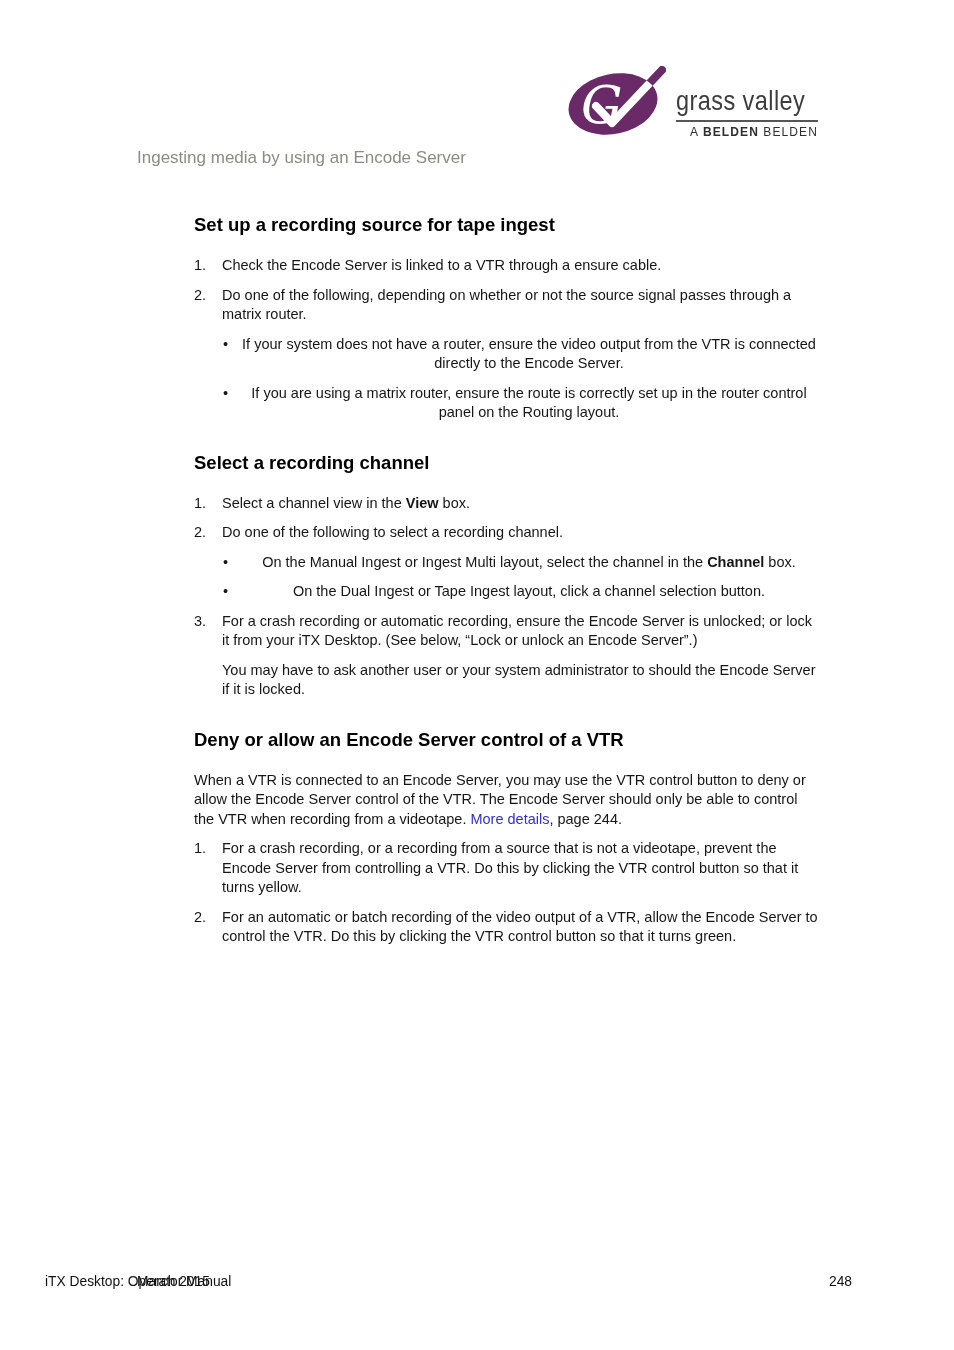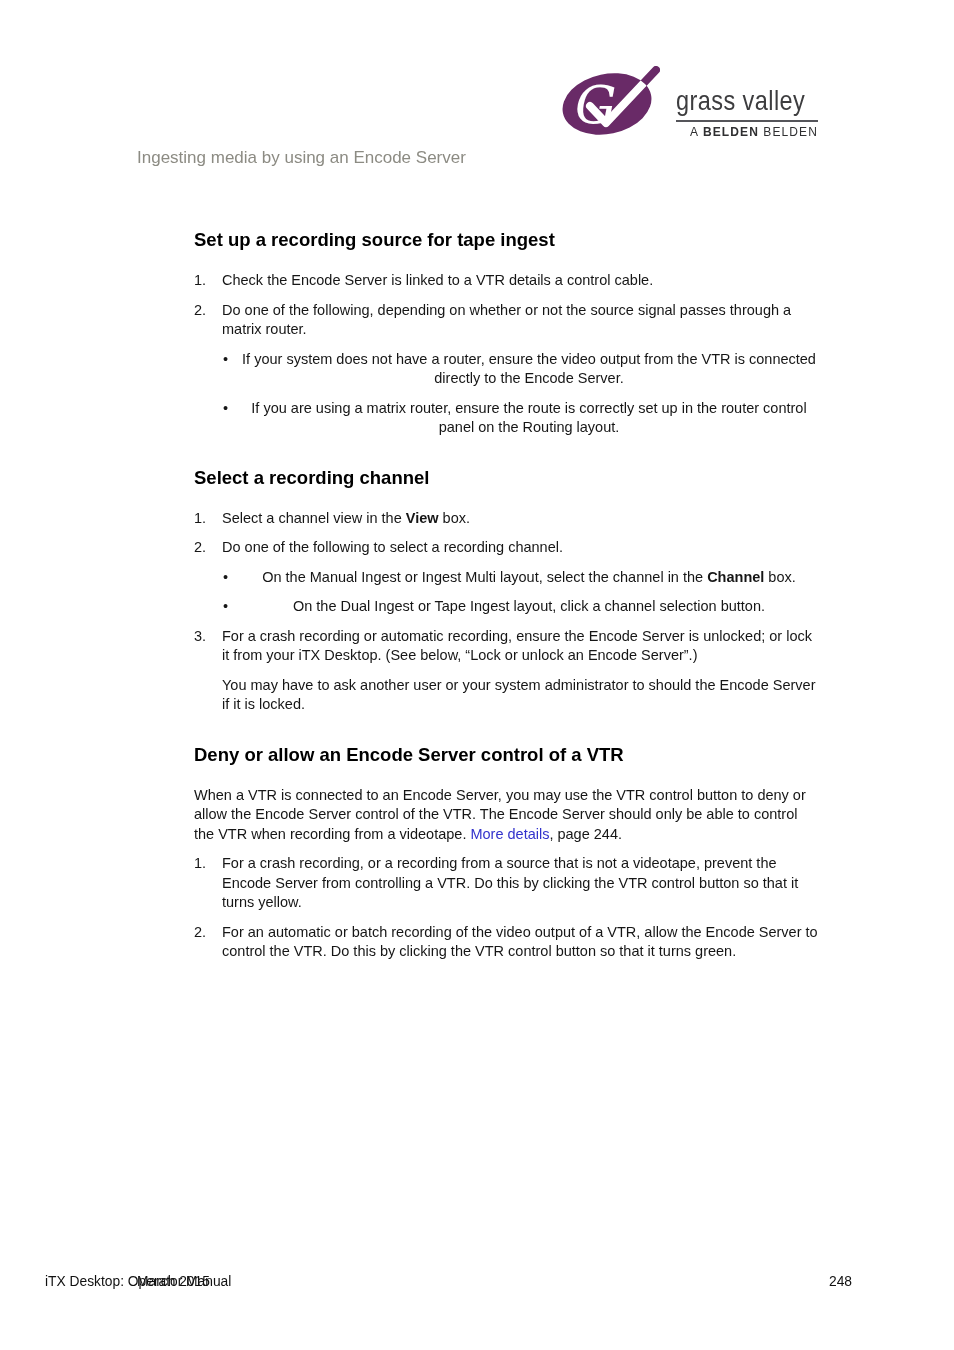--- a/index.html
+++ b/index.html
@@ -10,42 +10,42 @@
 
   
   .running-header {
     position:absolute; left:137px; top:149px;
     font-size:17px; line-height:17px; color:#8c8b83;
   }
 
   
   .logo { position:absolute; top:66px; right:136px; display:flex; align-items:flex-start; }
   .logo svg { display:block; }
-  .logo-text { width:142px; margin-left:16px; margin-top:20px; }
+  .logo-text { width:142px; margin-left:10px; margin-top:20px; }
   .logo-name {
     font-size:28px; line-height:30px; color:#3d3d3f; white-space:nowrap;
     transform:scaleX(.84); transform-origin:left top; letter-spacing:0.5px;
   }
   .logo-rule { height:2px; background:#55555a; margin-top:4px; }
   .logo-tagline {
     margin-top:3px; font-size:12px; letter-spacing:1.1px; color:#2f2f31;
     text-align:right; white-space:nowrap;
   }
   .logo-tagline b { font-weight:bold; }
 
   
   .content {
     position:absolute; left:194px; top:213px; width:624px;
     font-size:14.5px; line-height:19.5px; color:#161616;
   }
   .sec-title {
     font-size:18.5px; line-height:23px; font-weight:bold; color:#000;
     margin:28px 0 20px 0;
   }
-  .sec-title.first { margin-top:15px; }
+  .sec-title.first { margin-top:0; }
   .li { display:flex; margin:0 0 10px 0; }
   .li .num { flex:0 0 28px; }
   .li .litext { flex:1; }
   .note { margin:0 0 10px 28px; }
   .bullet { display:flex; margin:0 0 10px 29px; }
   .bullet .dot { flex:0 0 17px; }
   .bullet .litext { flex:1;text-align:center; }
   .para { margin:14px 0 10px 0; }
   b.inline { font-weight:bold; }
   .link { color:#3232cc; cursor:pointer; text-decoration:none; }
@@ -83,21 +83,21 @@
       <div class="logo-tagline"><span>A </span><b>BELDEN</b><span> BELDEN</span></div>
     </div>
   </div>
 
   <div class="content">
 
     <div class="sec-title first">Set up a recording source for tape ingest</div>
 
     <div class="li">
       <span class="num">1.</span>
-      <span class="litext">Check the Encode Server is linked to a VTR details a control cable.</span>
+      <span class="litext">Check the Encode Server is linked to a VTR through a ensure cable.</span>
     </div>
     <div class="li">
       <span class="num">2.</span>
       <span class="litext">Do one of the following, depending on whether or not the source signal passes through a matrix router.</span>
     </div>
 
     <div class="bullet">
       <span class="dot">•</span>
       <span class="litext">If your system does not have a router, ensure the video output from the VTR is connected directly to the Encode Server.</span>
     </div>

